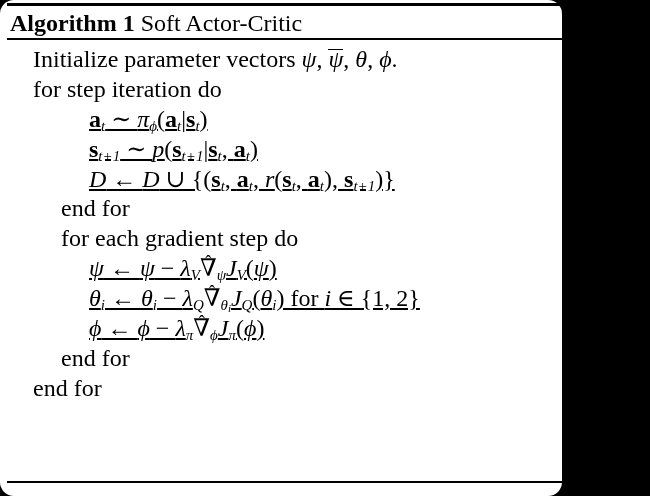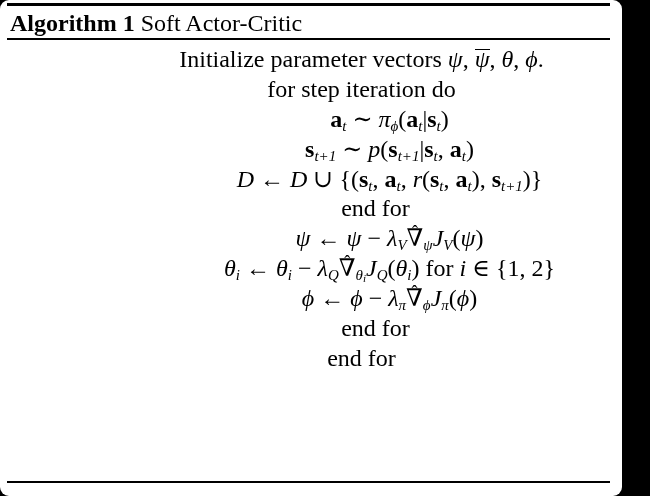--- a/index.html
+++ b/index.html
@@ -10,53 +10,52 @@
   *{margin:0;padding:0;box-sizing:border-box;}
   html,body{width:650px;height:496px;}
   body{
     background:var(--frame-bg);
     font-family:"Liberation Serif","DejaVu Serif",serif;
     color:var(--ink);
     overflow:hidden;
   }
   .page{
     position:relative;
-    width:622px;height:496px;
+    width:562px;height:496px;
     background:var(--page-bg);
-    border-radius:9px;
-    text-align:center;
+    border-radius:14px;
   }
   .rule{
     position:absolute;
     left:7px;width:603px;
     background:var(--ink);
   }
   .rule-top{top:3px;height:3px;}
   .rule-mid{top:38px;height:1.6px;}
   .rule-bottom{top:481px;height:1.6px;}
   .title{
     position:absolute;
     left:10px;top:8px;
     height:31px;line-height:31px;
     font-size:24px;
     white-space:pre;
   }
   .title .bold{font-weight:bold;}
   .algo-body{
     position:absolute;
-    left:0;top:45px;width:650px;padding-left:40px;
+    left:0;top:45px;width:650px;
   }
   .line{
     height:29.9px;line-height:29.9px;
     font-size:24px;
     white-space:pre;
   }
   .ind0{padding-left:33px;}
   .ind1{padding-left:61px;}
-  .ind2{padding-left:89px;}
+  .ind2{padding-left:89px;text-decoration:underline;}
   .seg-rm{font-style:normal;}
   .seg-kw{font-weight:normal;}
   .seg-it{font-style:italic;}
   .seg-bf{font-weight:bold;}
   .seg-scr{font-style:italic;font-weight:500;}
   .seg-sub{font-size:15px;font-style:italic;vertical-align:-3.5px;letter-spacing:0;}
   .seg-subsub{font-size:11px;font-style:italic;vertical-align:-5.5px;}
   .seg-bar{
     display:inline-block;
     line-height:0.78em;
@@ -82,20 +81,21 @@
   <div class="rule rule-top"></div>
   <div class="title"><span class="bold">Algorithm 1</span><span> Soft Actor-Critic</span></div>
   <div class="rule rule-mid"></div>
   <div class="algo-body">
       <div class="line ind0"><span class="seg-rm">Initialize parameter vectors </span><span class="seg-it">ψ</span><span class="seg-rm">, </span><span class="seg-bar">ψ</span><span class="seg-rm">, </span><span class="seg-it">θ</span><span class="seg-rm">, </span><span class="seg-it">ϕ</span><span class="seg-rm">.</span></div>
       <div class="line ind0"><span class="seg-kw">for</span><span class="seg-rm"> step iteration </span><span class="seg-kw">do</span></div>
       <div class="line ind2"><span class="seg-bf">a</span><span class="seg-sub">t</span><span class="seg-rm"> ∼ </span><span class="seg-it">π</span><span class="seg-sub">ϕ</span><span class="seg-rm">(</span><span class="seg-bf">a</span><span class="seg-sub">t</span><span class="seg-rm">|</span><span class="seg-bf">s</span><span class="seg-sub">t</span><span class="seg-rm">)</span></div>
       <div class="line ind2"><span class="seg-bf">s</span><span class="seg-sub">t+1</span><span class="seg-rm"> ∼ </span><span class="seg-it">p</span><span class="seg-rm">(</span><span class="seg-bf">s</span><span class="seg-sub">t+1</span><span class="seg-rm">|</span><span class="seg-bf">s</span><span class="seg-sub">t</span><span class="seg-rm">, </span><span class="seg-bf">a</span><span class="seg-sub">t</span><span class="seg-rm">)</span></div>
       <div class="line ind2"><span class="seg-scr">D</span><span class="seg-rm"> ← </span><span class="seg-scr">D</span><span class="seg-rm"> ∪ {(</span><span class="seg-bf">s</span><span class="seg-sub">t</span><span class="seg-rm">, </span><span class="seg-bf">a</span><span class="seg-sub">t</span><span class="seg-rm">, </span><span class="seg-it">r</span><span class="seg-rm">(</span><span class="seg-bf">s</span><span class="seg-sub">t</span><span class="seg-rm">, </span><span class="seg-bf">a</span><span class="seg-sub">t</span><span class="seg-rm">), </span><span class="seg-bf">s</span><span class="seg-sub">t+1</span><span class="seg-rm">)}</span></div>
       <div class="line ind1"><span class="seg-kw">end for</span></div>
+      <div class="line ind1"><span class="seg-kw">for</span><span class="seg-rm"> each gradient step </span><span class="seg-kw">do</span></div>
       <div class="line ind2"><span class="seg-it">ψ</span><span class="seg-rm"> ← </span><span class="seg-it">ψ</span><span class="seg-rm"> − </span><span class="seg-it">λ</span><span class="seg-sub">V</span><span class="seg-nab"><span>∇</span><span class="hat">ˆ</span></span><span class="seg-sub">ψ</span><span class="seg-it">J</span><span class="seg-sub">V</span><span class="seg-rm">(</span><span class="seg-it">ψ</span><span class="seg-rm">)</span></div>
       <div class="line ind2"><span class="seg-it">θ</span><span class="seg-sub">i</span><span class="seg-rm"> ← </span><span class="seg-it">θ</span><span class="seg-sub">i</span><span class="seg-rm"> − </span><span class="seg-it">λ</span><span class="seg-sub">Q</span><span class="seg-nab"><span>∇</span><span class="hat">ˆ</span></span><span class="seg-sub">θ</span><span class="seg-subsub">i</span><span class="seg-it">J</span><span class="seg-sub">Q</span><span class="seg-rm">(</span><span class="seg-it">θ</span><span class="seg-sub">i</span><span class="seg-rm">) for </span><span class="seg-it">i</span><span class="seg-rm"> ∈ {1, 2}</span></div>
       <div class="line ind2"><span class="seg-it">ϕ</span><span class="seg-rm"> ← </span><span class="seg-it">ϕ</span><span class="seg-rm"> − </span><span class="seg-it">λ</span><span class="seg-sub">π</span><span class="seg-nab"><span>∇</span><span class="hat">ˆ</span></span><span class="seg-sub">ϕ</span><span class="seg-it">J</span><span class="seg-sub">π</span><span class="seg-rm">(</span><span class="seg-it">ϕ</span><span class="seg-rm">)</span></div>
       <div class="line ind1"><span class="seg-kw">end for</span></div>
       <div class="line ind0"><span class="seg-kw">end for</span></div>
     </div>
   <div class="rule rule-bottom"></div>
 </div>
 
 </body></html>

